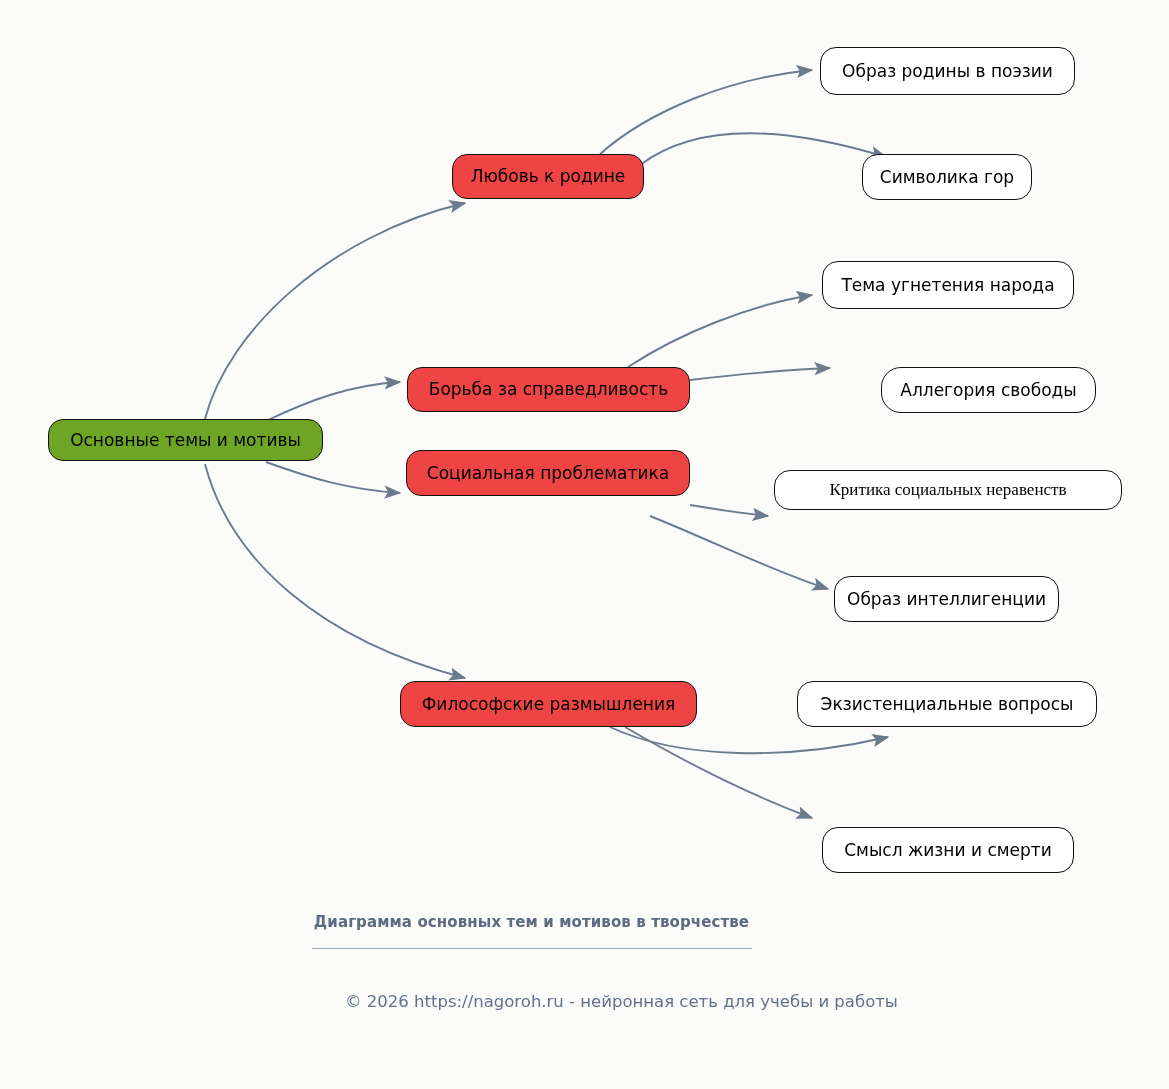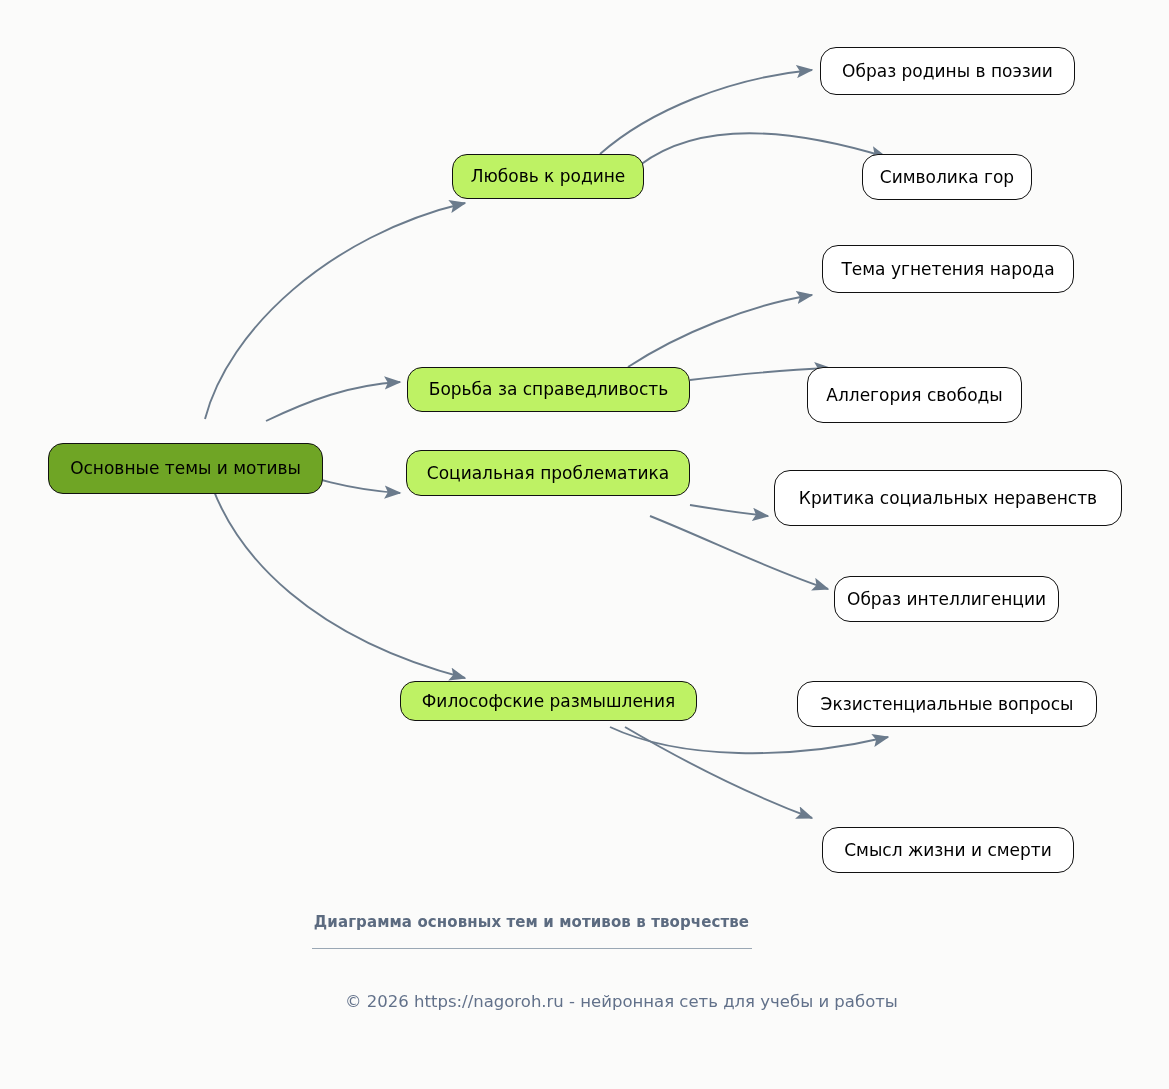--- a/index.html
+++ b/index.html
@@ -34,21 +34,21 @@
     white-space: nowrap;
     color: #000000;
     font-family: "DejaVu Sans", sans-serif;
     font-size: 17px;
   }
   .node.root {
     background: #6fa525;
     border-radius: 15px;
   }
   .node.branch {
-    background: #bef264;
+    background: #ef4444;
     border-radius: 15px;
   }
   .node.leaf {
     background: #ffffff;
     border-radius: 16px;
     border-width: 1.5px;
   }
   .node-label {
     display: block;
     padding: 0 4px;
@@ -109,57 +109,57 @@
     <path d="M 690,380 C 740,374 785,370 830,368"></path>
 
     <path d="M 690,505 C 720,510 740,513 768,516"></path>
     <path d="M 650,516 C 710,540 770,570 828,589"></path>
 
     <path d="M 610,727 C 680,760 790,760 888,737"></path>
     <path d="M 625,727 C 690,765 750,795 812,818"></path>
   </g>
 </svg>
 
-<div class="node root" style="left:48px; top:419px; width:275px; height:51px;margin-top:24px;">
+<div class="node root" style="left:48px; top:419px; width:275px; height:42px;">
   <span class="node-label">Основные темы и мотивы</span>
 </div>
 
 <div class="node branch" style="left:452px; top:154px; width:192px; height:45px;">
   <span class="node-label">Любовь к родине</span>
 </div>
 
 <div class="node branch" style="left:407px; top:367px; width:283px; height:45px;">
   <span class="node-label">Борьба за справедливость</span>
 </div>
 
 <div class="node branch" style="left:406px; top:450px; width:284px; height:46px;">
   <span class="node-label">Социальная проблематика</span>
 </div>
 
-<div class="node branch" style="left:400px; top:681px; width:297px; height:40px;">
+<div class="node branch" style="left:400px; top:681px; width:297px; height:46px;">
   <span class="node-label">Философские размышления</span>
 </div>
 
 <div class="node leaf" style="left:820px; top:47px; width:255px; height:48px;">
   <span class="node-label">Образ родины в поэзии</span>
 </div>
 
 <div class="node leaf" style="left:862px; top:154px; width:170px; height:46px;">
   <span class="node-label">Символика гор</span>
 </div>
 
-<div class="node leaf" style="left:822px; top:245px; width:252px; height:48px;">
+<div class="node leaf" style="left:822px; top:261px; width:252px; height:48px;">
   <span class="node-label">Тема угнетения народа</span>
 </div>
 
-<div class="node leaf" style="left:807px; top:367px; width:215px; height:56px;">
+<div class="node leaf" style="left:881px; top:367px; width:215px; height:46px;border-radius:20px;">
   <span class="node-label">Аллегория свободы</span>
 </div>
 
-<div class="node leaf" style="left:774px; top:470px; width:348px; height:56px;">
+<div class="node leaf" style="left:774px; top:470px; width:348px; height:40px;font-family:Liberation Serif, serif;">
   <span class="node-label">Критика социальных неравенств</span>
 </div>
 
 <div class="node leaf" style="left:834px; top:576px; width:225px; height:46px;">
   <span class="node-label">Образ интеллигенции</span>
 </div>
 
 <div class="node leaf" style="left:797px; top:681px; width:300px; height:46px;">
   <span class="node-label">Экзистенциальные вопросы</span>
 </div>

